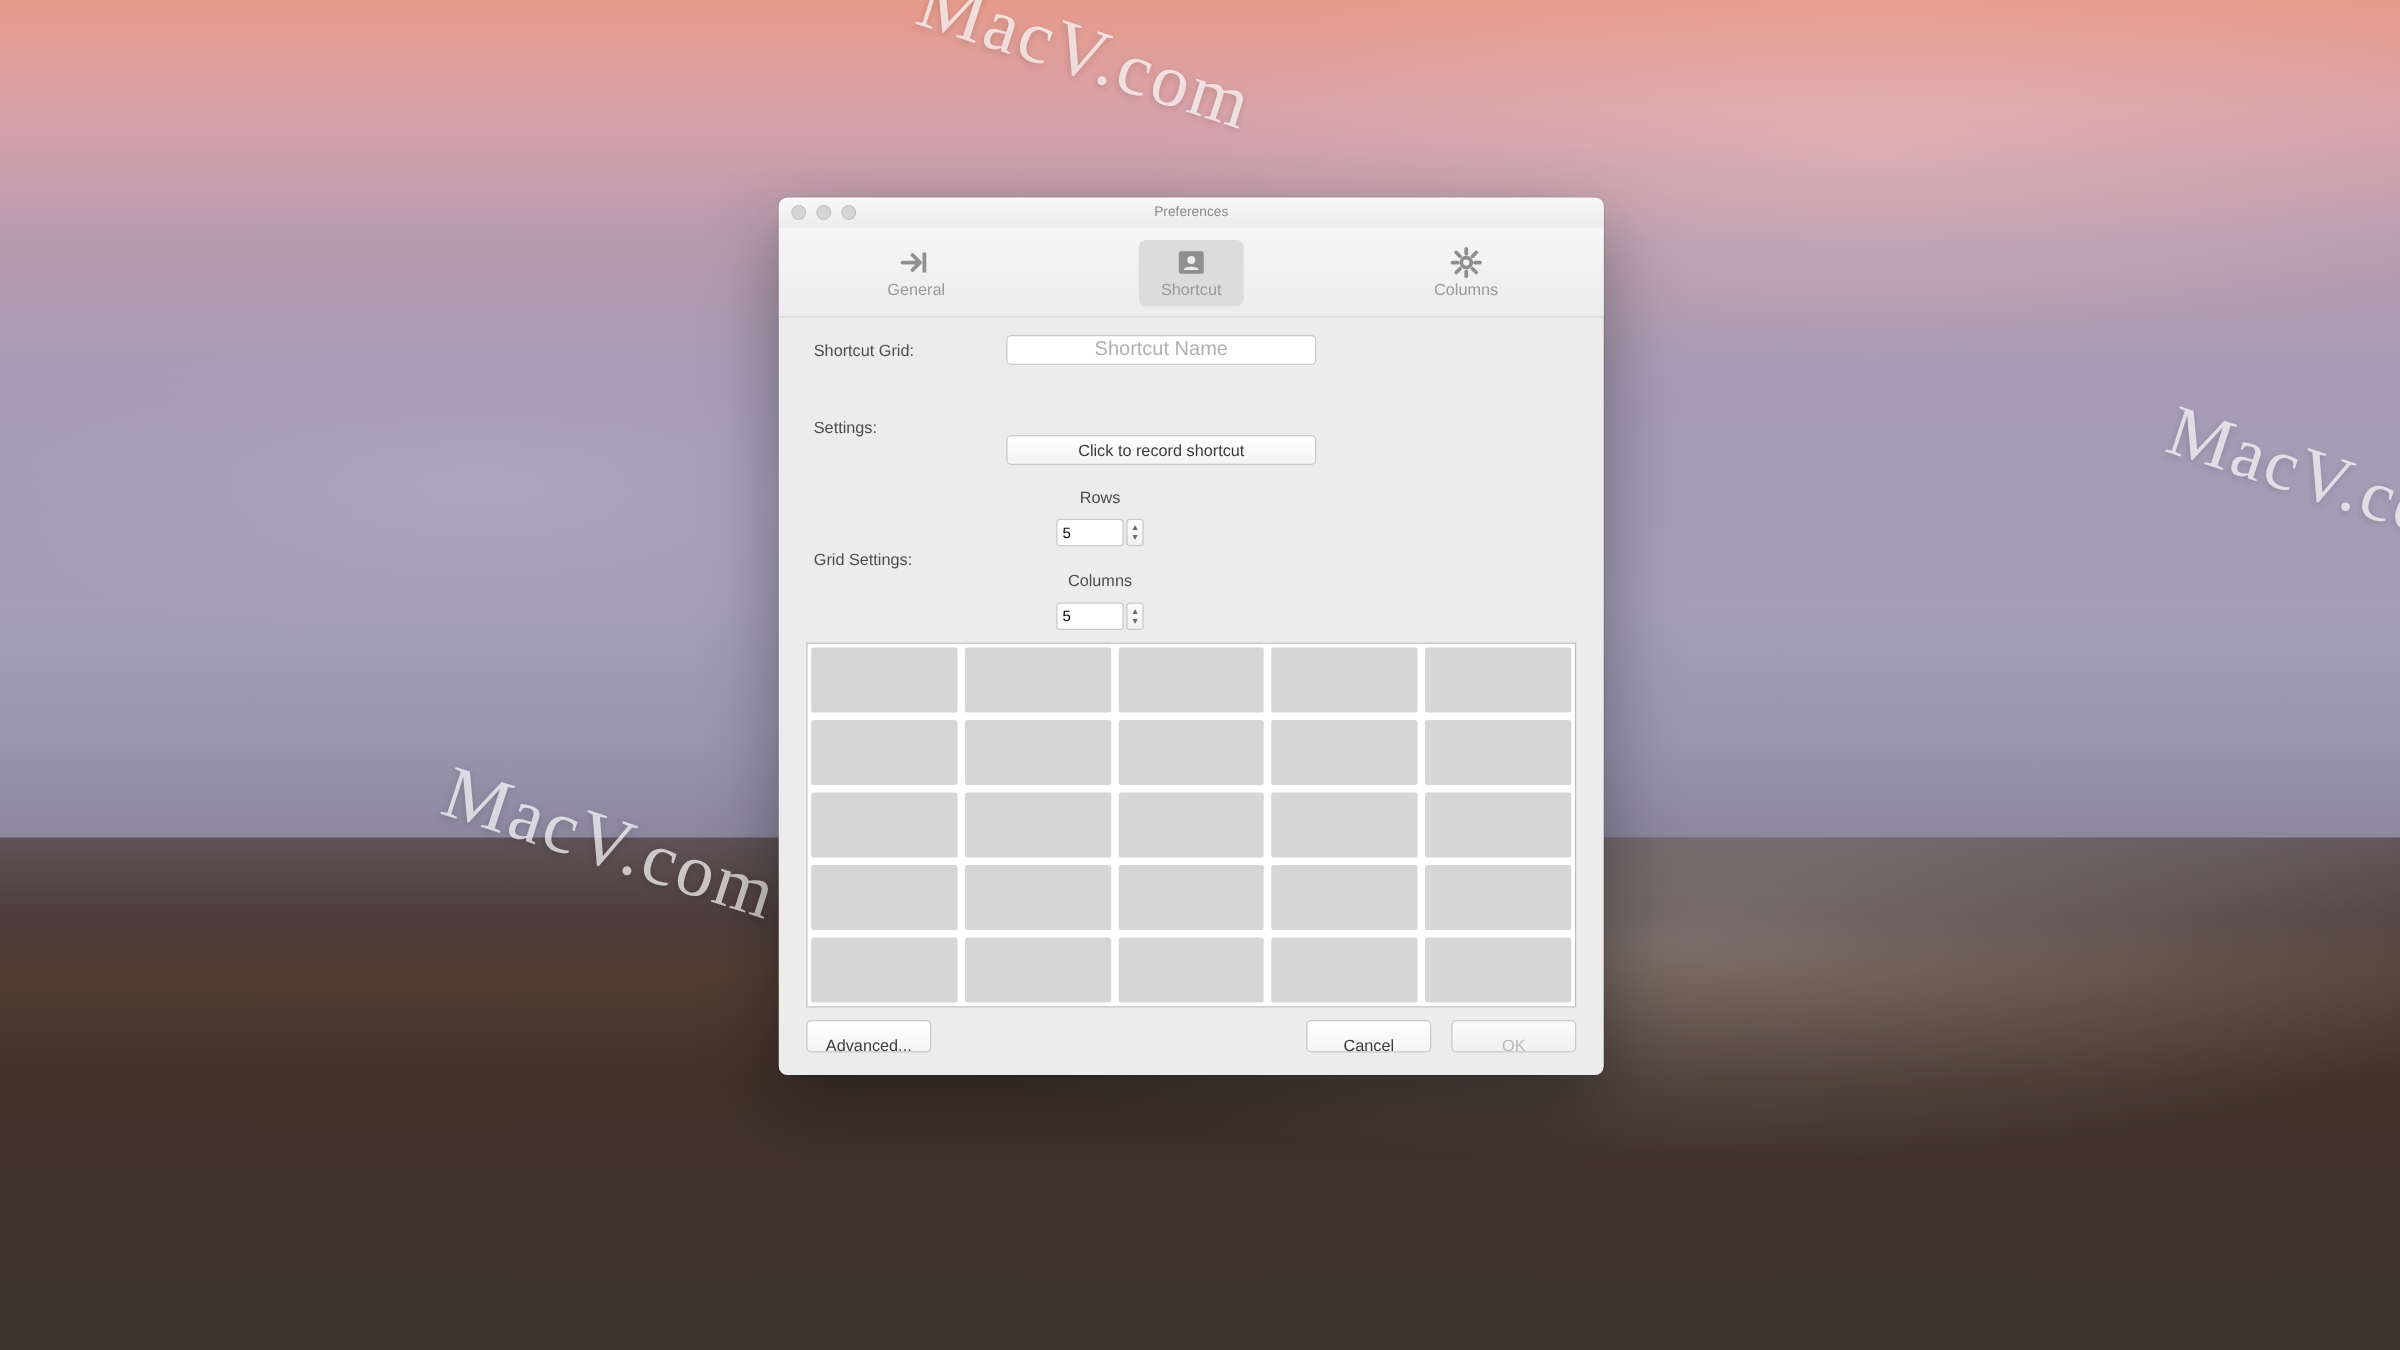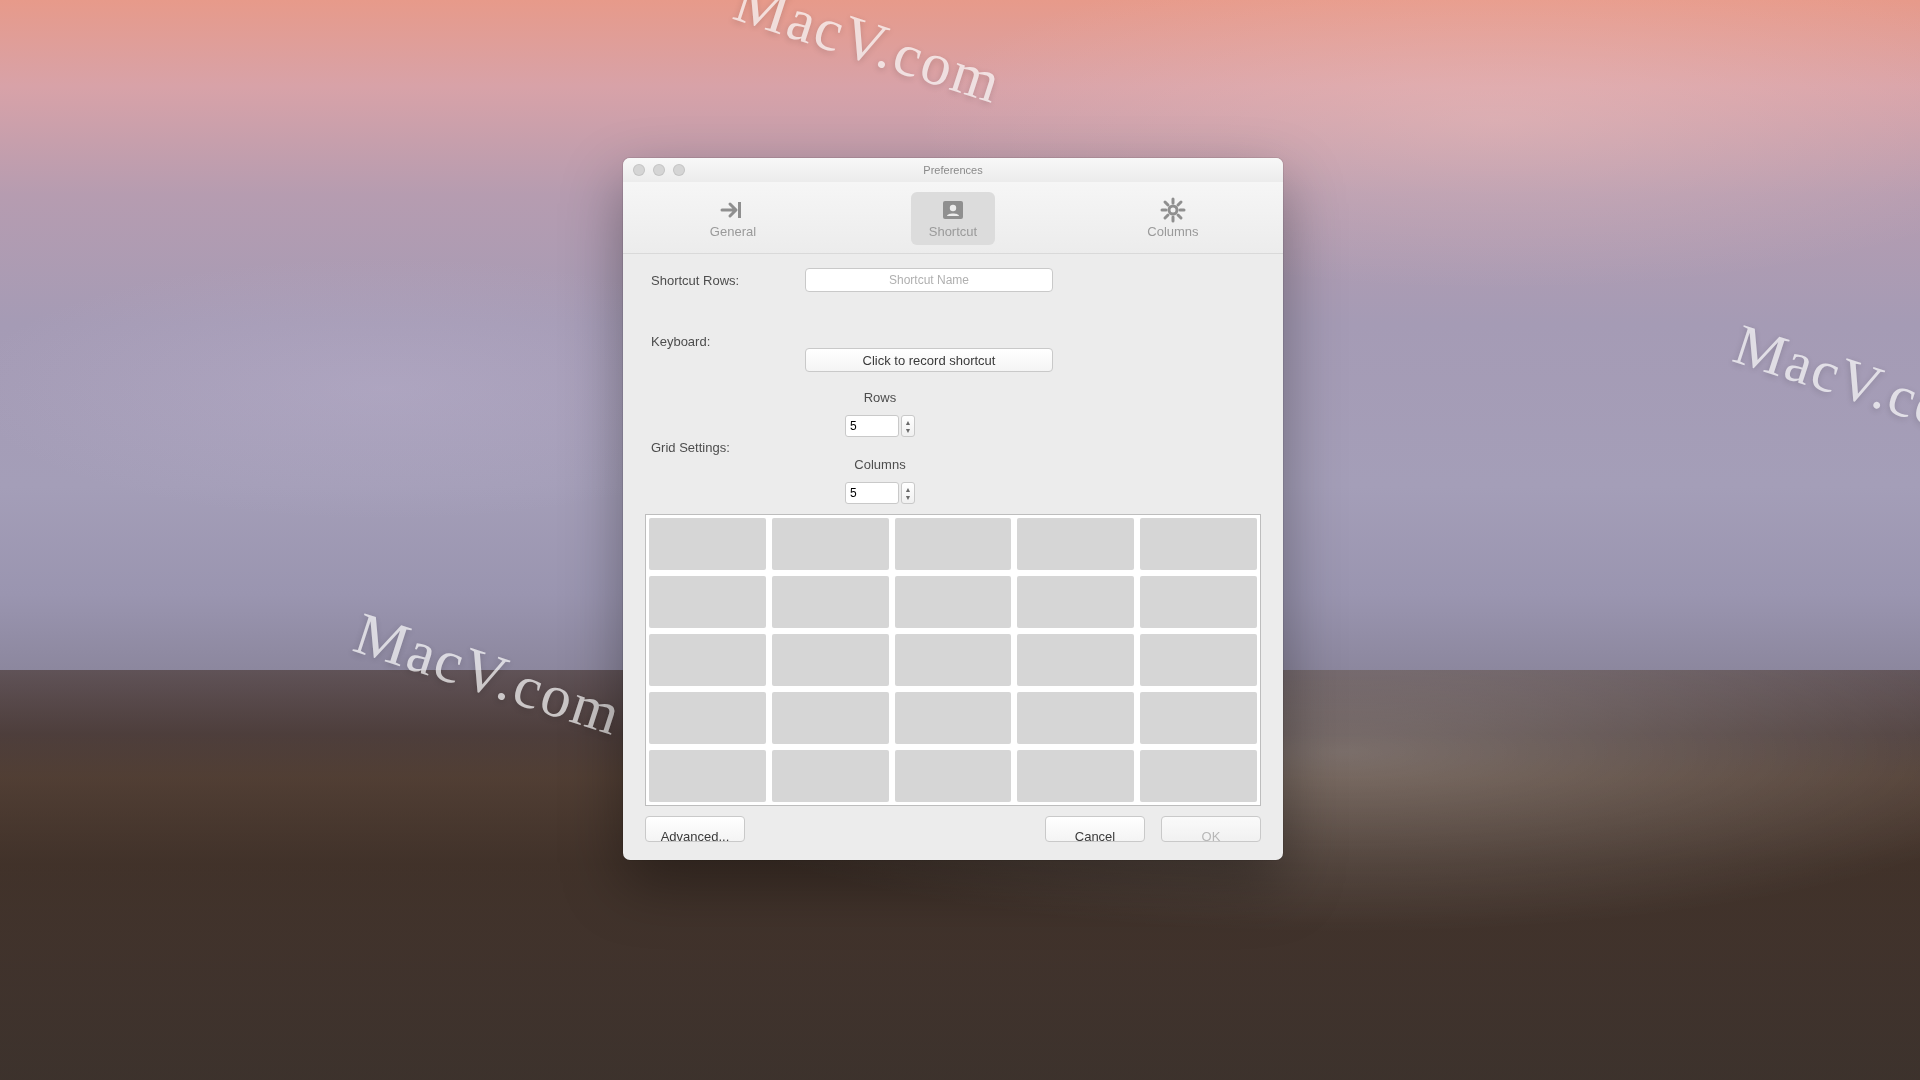--- a/index.html
+++ b/index.html
@@ -130,21 +130,21 @@
     padding-left: 6px;
   }
   .row .field { flex: 0 0 auto; }
 
   input.text {
     width: 248px;
     height: 24px;
     border: 1px solid #c9c9c9;
     border-radius: 4px;
     background: #ffffff;
-    font-size: 12px;
+    font-size: 16px;
     color: #444;
     text-align: center;
   }
   input.text::placeholder { color: #b0b0b0; }
 
   button.mac {
     height: 24px;
     border: 1px solid #c9c9c9;
     border-radius: 4px;
     background: linear-gradient(#ffffff, #f4f4f4);
@@ -269,28 +269,28 @@
           </svg>
         </div>
         <span>Columns</span>
       </div>
     </div>
   </div>
 
   <div class="body">
 
     <div class="row">
-      <div class="label">Shortcut Rows:</div>
+      <div class="label">Shortcut Grid:</div>
       <div class="field">
         <input class="text" type="text" placeholder="Shortcut Name" style="">
       </div>
     </div>
 
     <div class="row">
-      <div class="label">Keyboard:</div>
+      <div class="label">Settings:</div>
       <div class="field">
         <button class="mac wide">Click to record shortcut</button>
       </div>
     </div>
 
     <div class="row" style="margin-bottom:10px;gap:40px;">
       <div class="label">Grid Settings:</div>
       <div class="grid-settings">
         <span>Rows</span>
         <div class="stepper">

